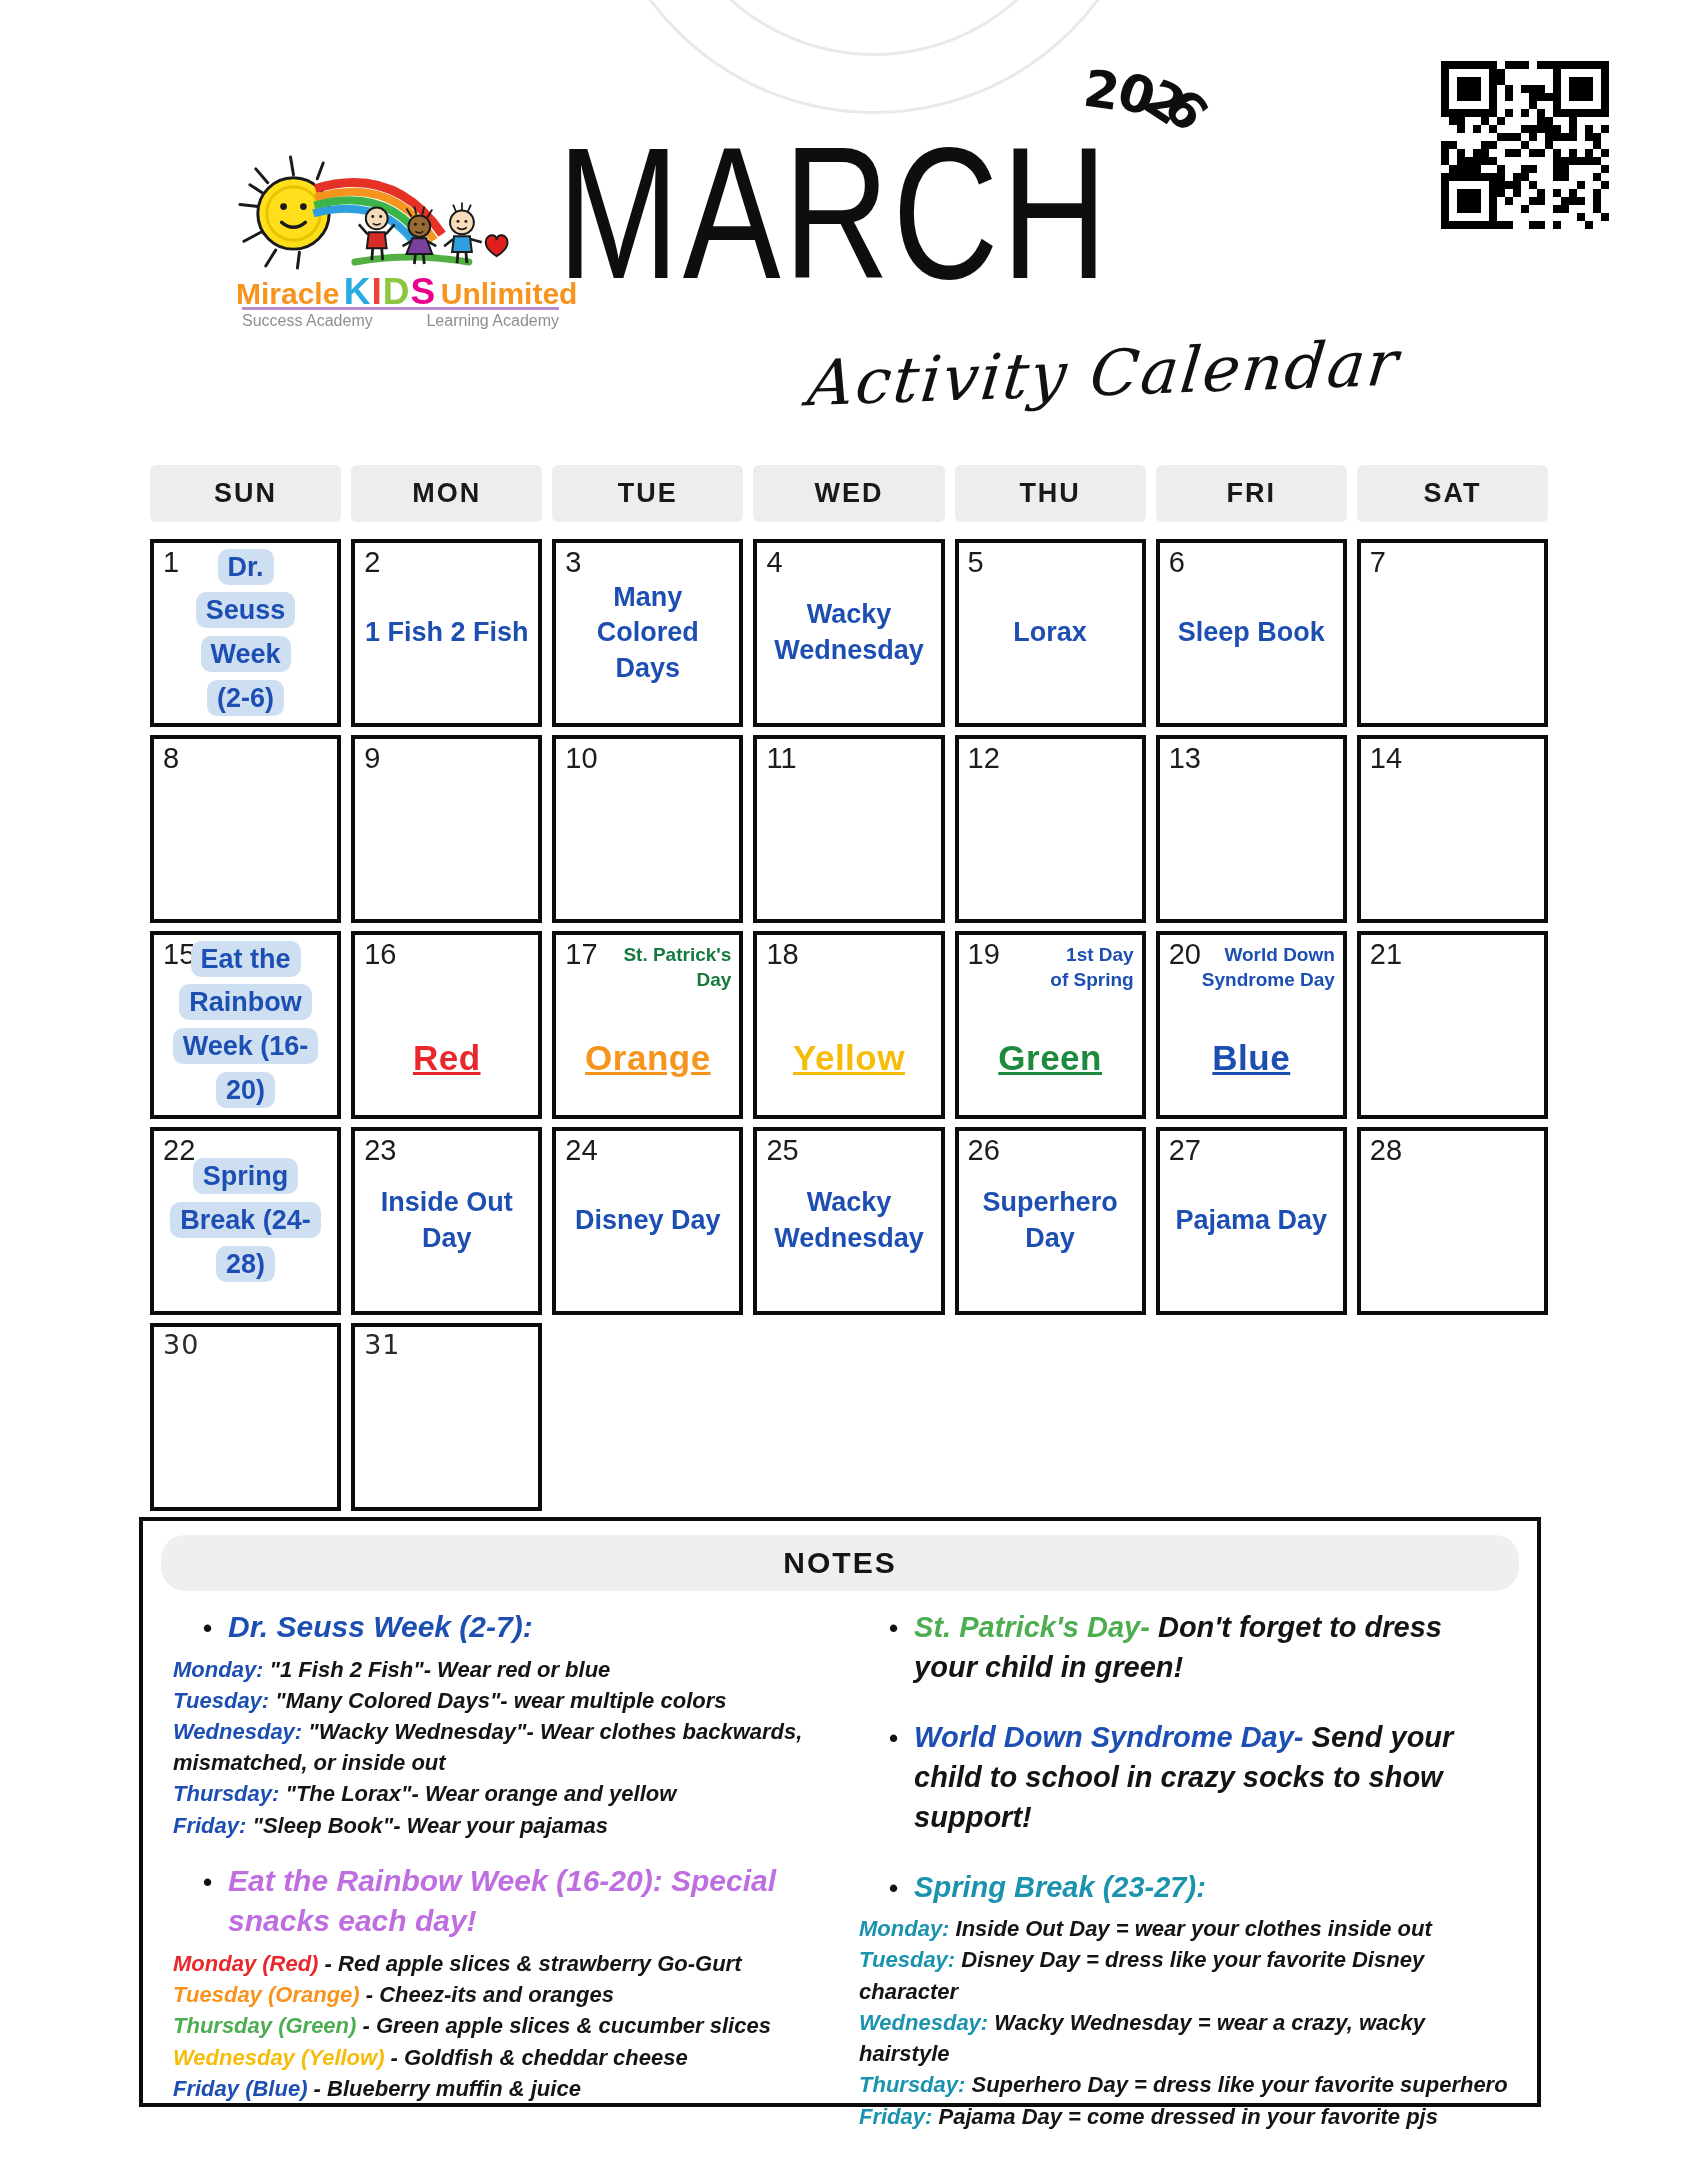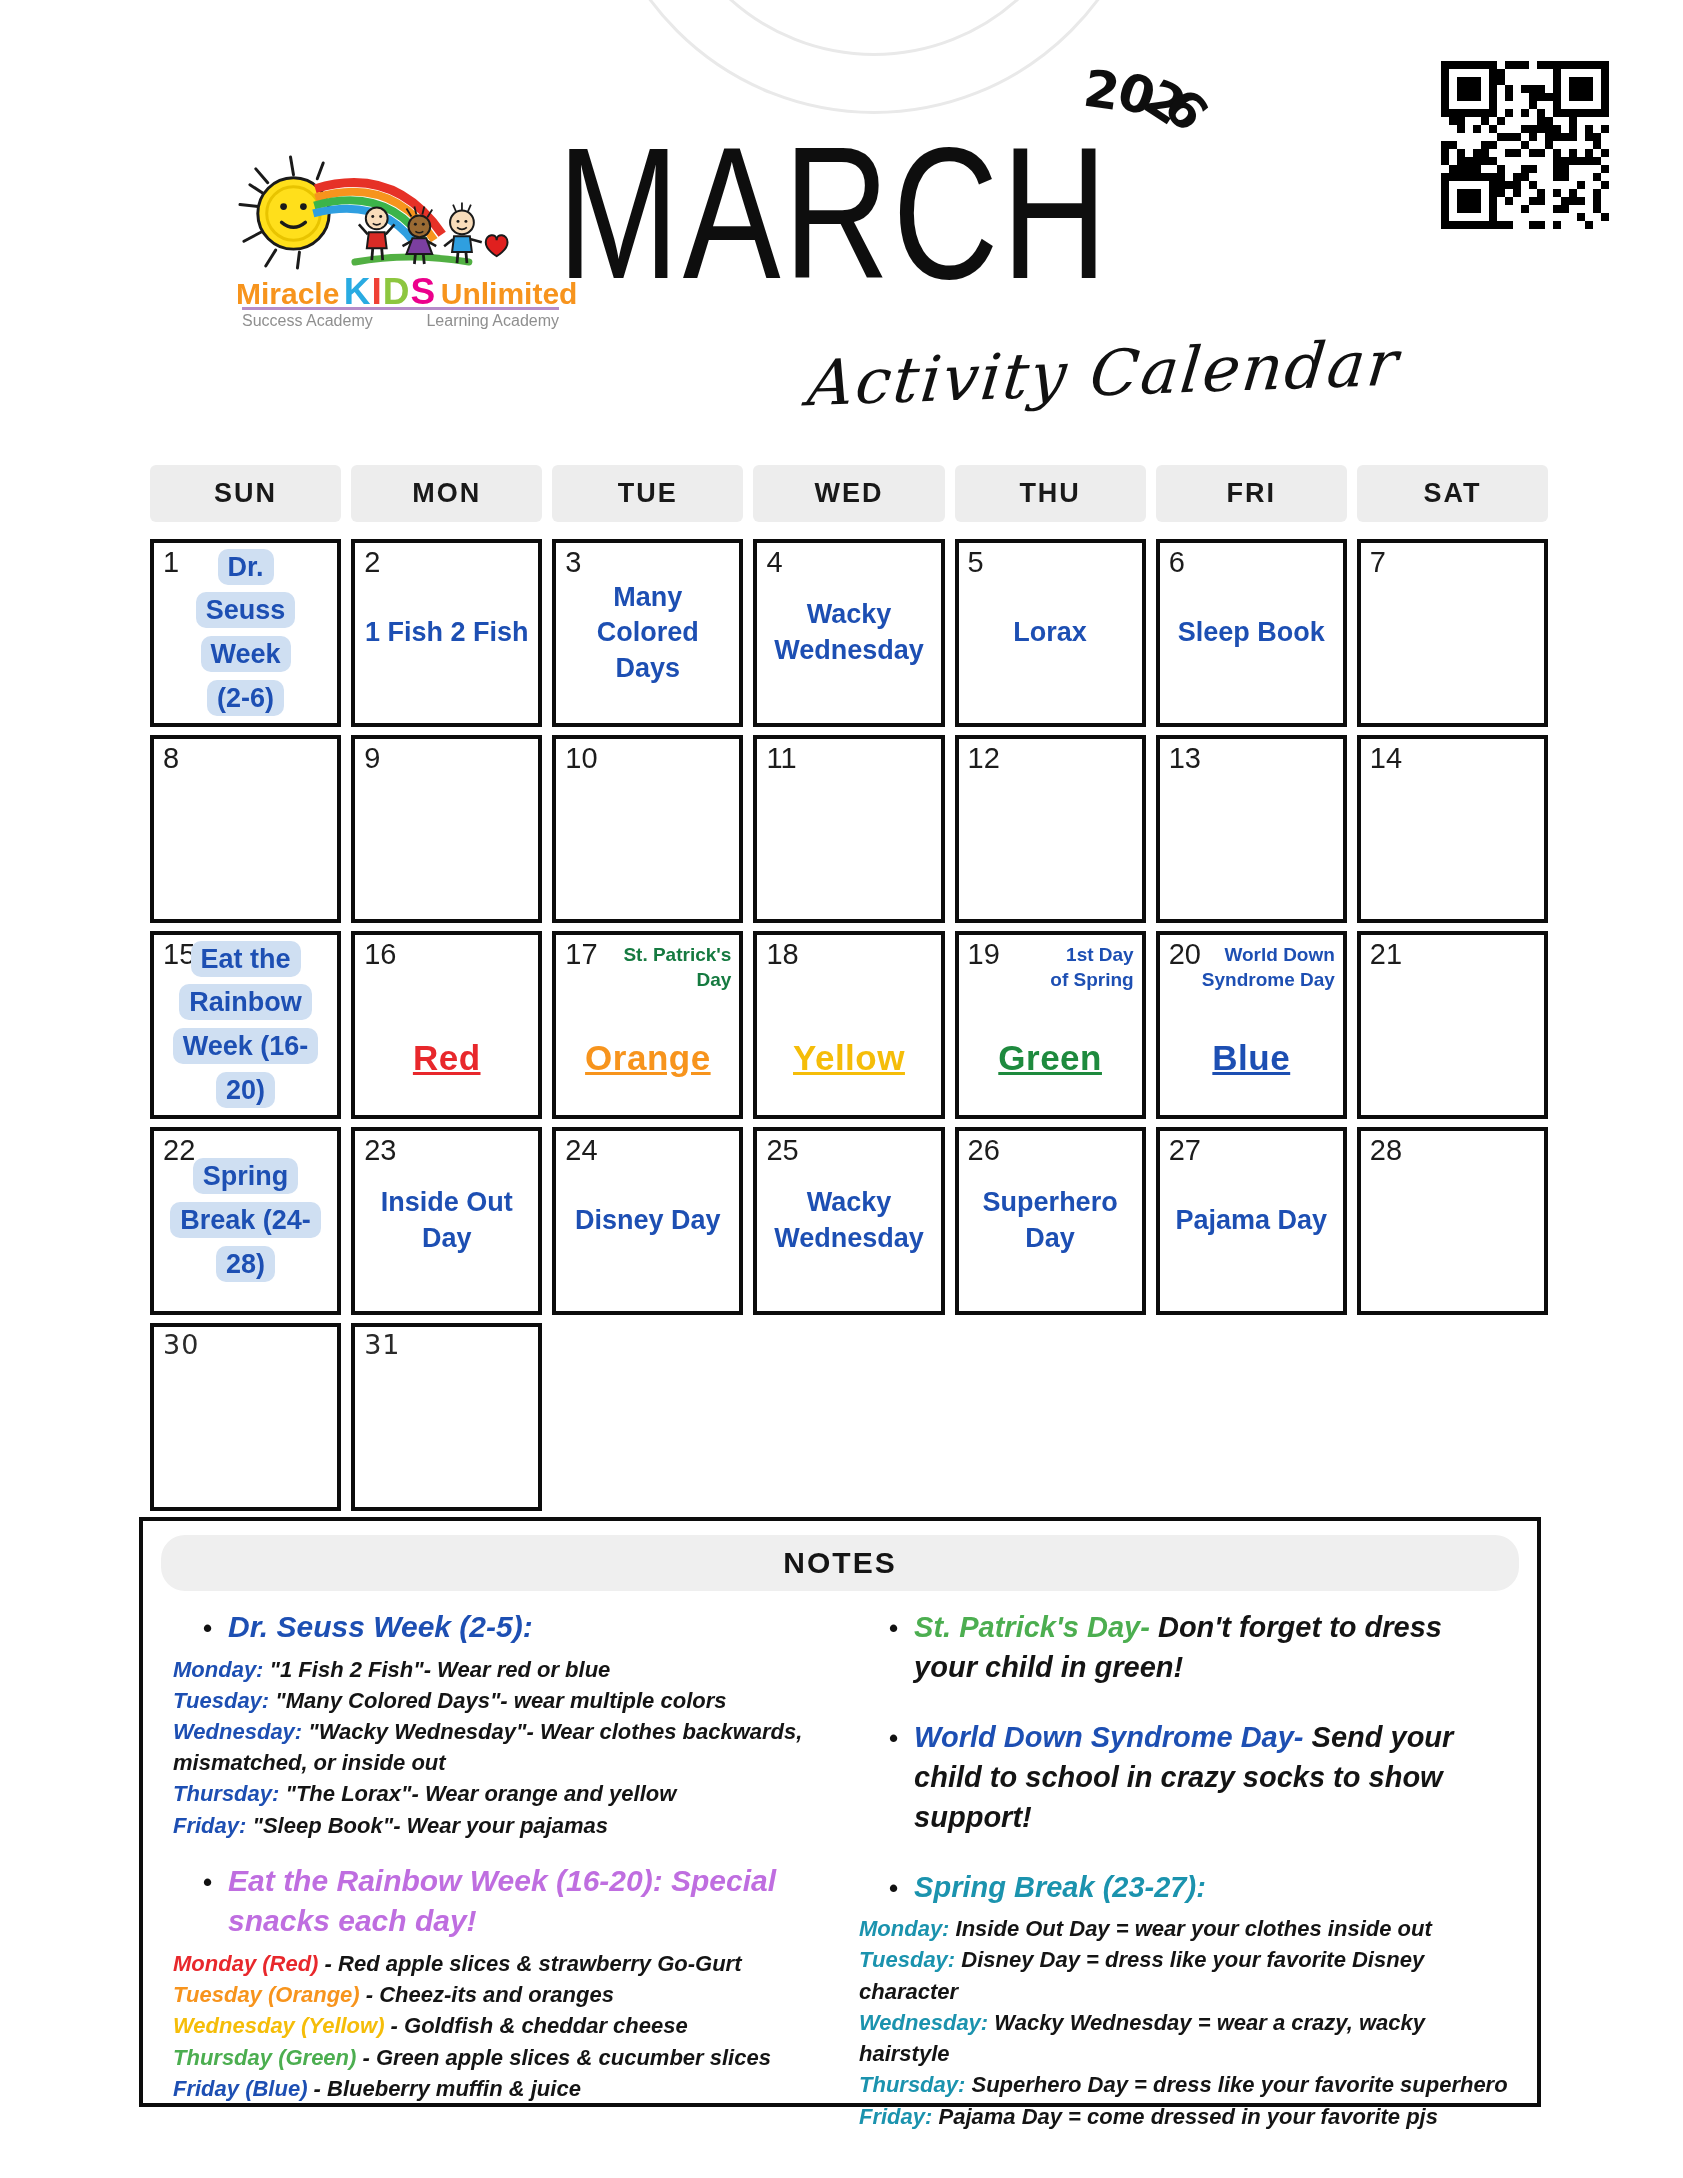--- a/index.html
+++ b/index.html
@@ -520,40 +520,40 @@
       </div>
   </div>
 
   <div class="notes">
     <div class="notes-pill">NOTES</div>
     <div class="notes-cols">
       <div class="ncol lt" id="notes-left">
           <div class="note-block">
             <div class="note-heading">
               <span class="bullet">•</span>
-              <div><span style="color: rgb(29, 79, 179);">Dr. Seuss Week (2-5):</span></div>
+              <div><span style="color: rgb(29, 79, 179);">Dr. Seuss Week (2-7):</span></div>
             </div>
             <div class="note-lines">
               <div class="note-line"><span style="color: rgb(29, 79, 179);">Monday:</span><span style="color: rgb(20, 20, 20);"> "1 Fish 2 Fish"- Wear red or blue</span></div>
               <div class="note-line"><span style="color: rgb(29, 79, 179);">Tuesday:</span><span style="color: rgb(20, 20, 20);"> "Many Colored Days"- wear multiple colors</span></div>
               <div class="note-line"><span style="color: rgb(29, 79, 179);">Wednesday:</span><span style="color: rgb(20, 20, 20);"> "Wacky Wednesday"- Wear clothes backwards, mismatched, or inside out</span></div>
               <div class="note-line"><span style="color: rgb(29, 79, 179);">Thursday:</span><span style="color: rgb(20, 20, 20);"> "The Lorax"- Wear orange and yellow</span></div>
               <div class="note-line"><span style="color: rgb(29, 79, 179);">Friday:</span><span style="color: rgb(20, 20, 20);"> "Sleep Book"- Wear your pajamas</span></div>
             </div>
           </div>
           <div class="note-block">
             <div class="note-heading">
               <span class="bullet">•</span>
               <div><span style="color: rgb(191, 110, 224);">Eat the Rainbow Week (16-20): Special snacks each day!</span></div>
             </div>
             <div class="note-lines">
               <div class="note-line"><span style="color: rgb(232, 40, 44);">Monday (Red)</span><span style="color: rgb(20, 20, 20);"> - Red apple slices &amp; strawberry Go-Gurt</span></div>
               <div class="note-line"><span style="color: rgb(247, 148, 29);">Tuesday (Orange)</span><span style="color: rgb(20, 20, 20);"> - Cheez-its and oranges</span></div>
+              <div class="note-line"><span style="color: rgb(76, 174, 80);">Thursday (Green)</span><span style="color: rgb(20, 20, 20);"> - Green apple slices &amp; cucumber slices</span></div>
               <div class="note-line"><span style="color: rgb(245, 189, 9);">Wednesday (Yellow)</span><span style="color: rgb(20, 20, 20);"> - Goldfish &amp; cheddar cheese</span></div>
-              <div class="note-line"><span style="color: rgb(76, 174, 80);">Thursday (Green)</span><span style="color: rgb(20, 20, 20);"> - Green apple slices &amp; cucumber slices</span></div>
               <div class="note-line"><span style="color: rgb(29, 79, 179);">Friday (Blue)</span><span style="color: rgb(20, 20, 20);"> - Blueberry muffin &amp; juice</span></div>
             </div>
           </div>
         </div>
       <div class="ncol rt" id="notes-right">
           <div class="note-block">
             <div class="note-heading">
               <span class="bullet">•</span>
               <div><span style="color: rgb(76, 174, 80);">St. Patrick's Day-</span><span style="color: rgb(20, 20, 20);"> Don't forget to dress your child in green!</span></div>
             </div>

